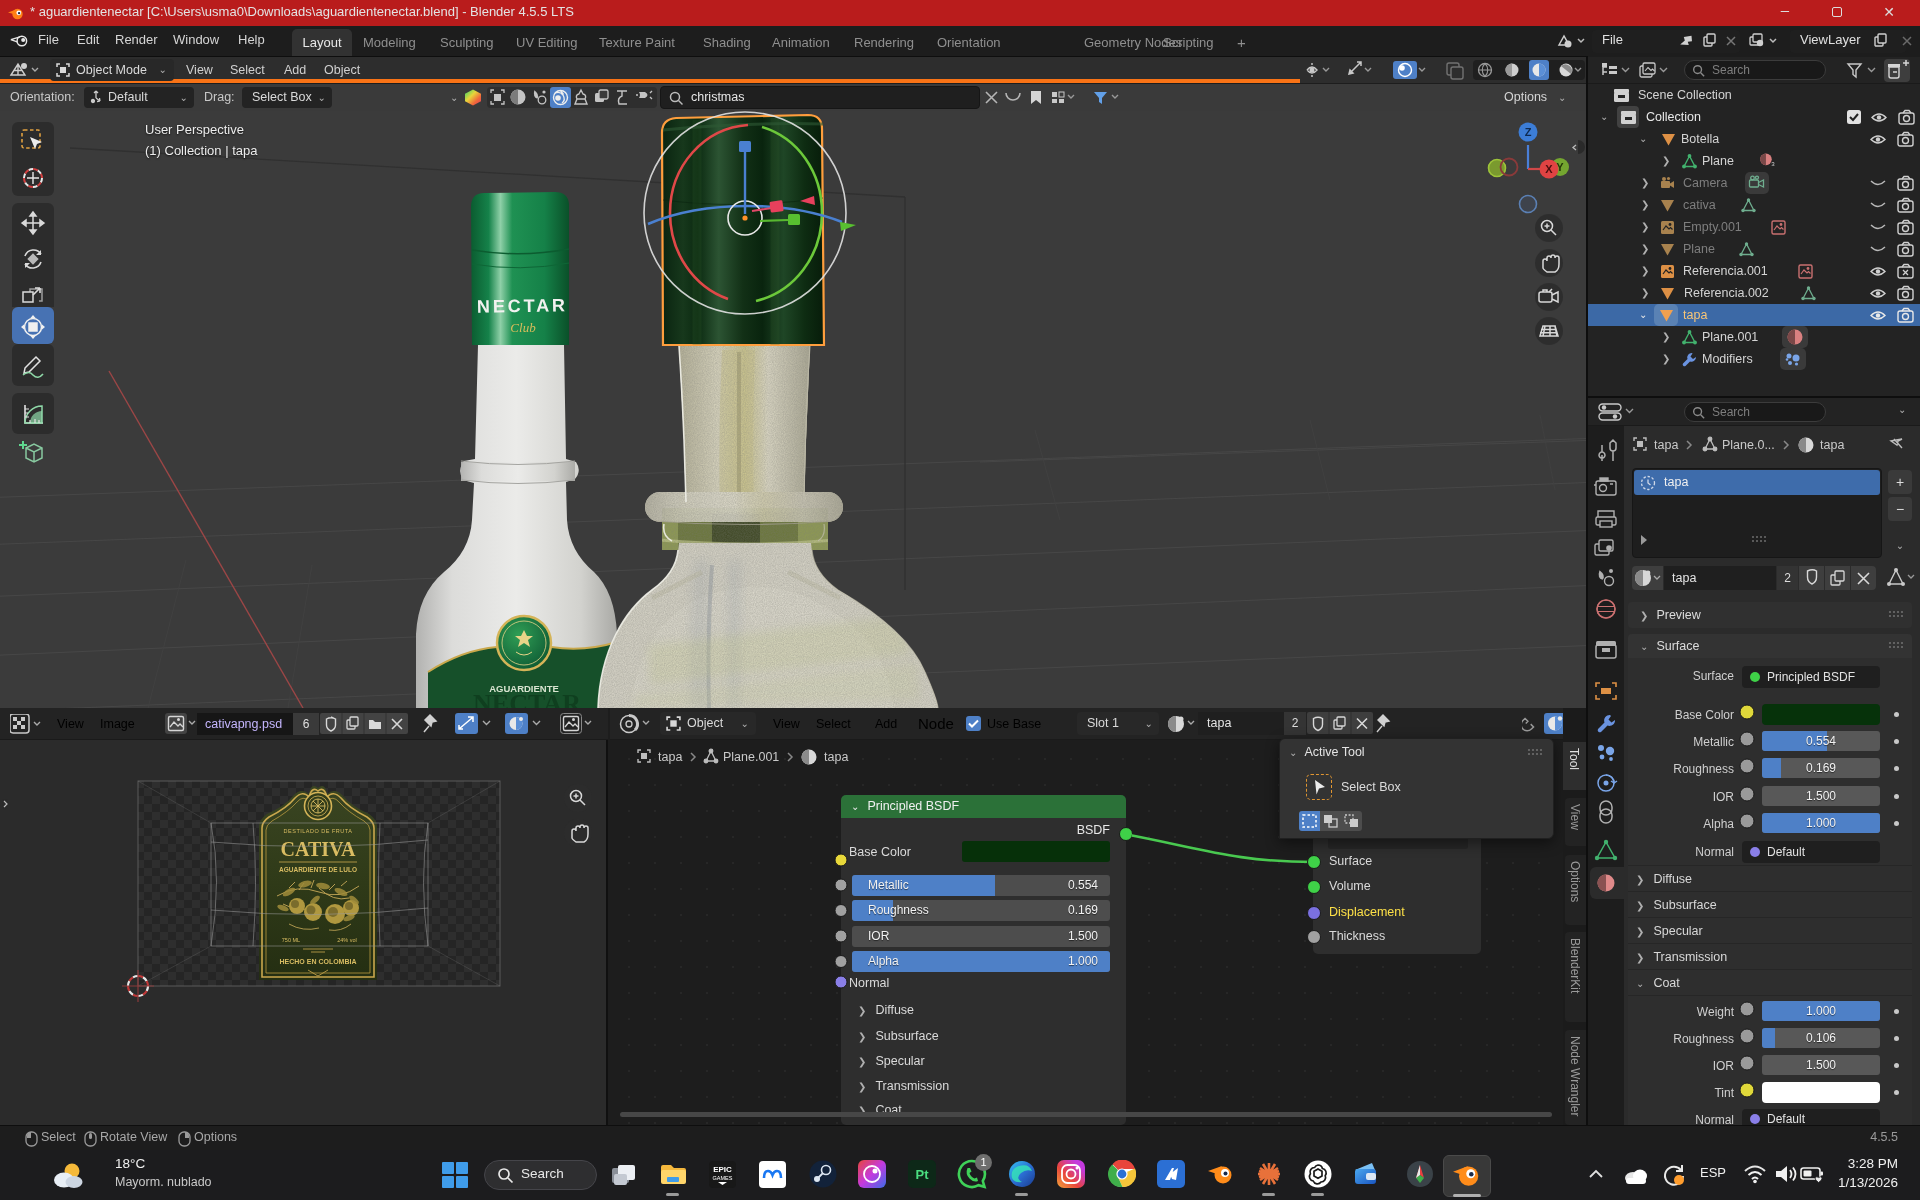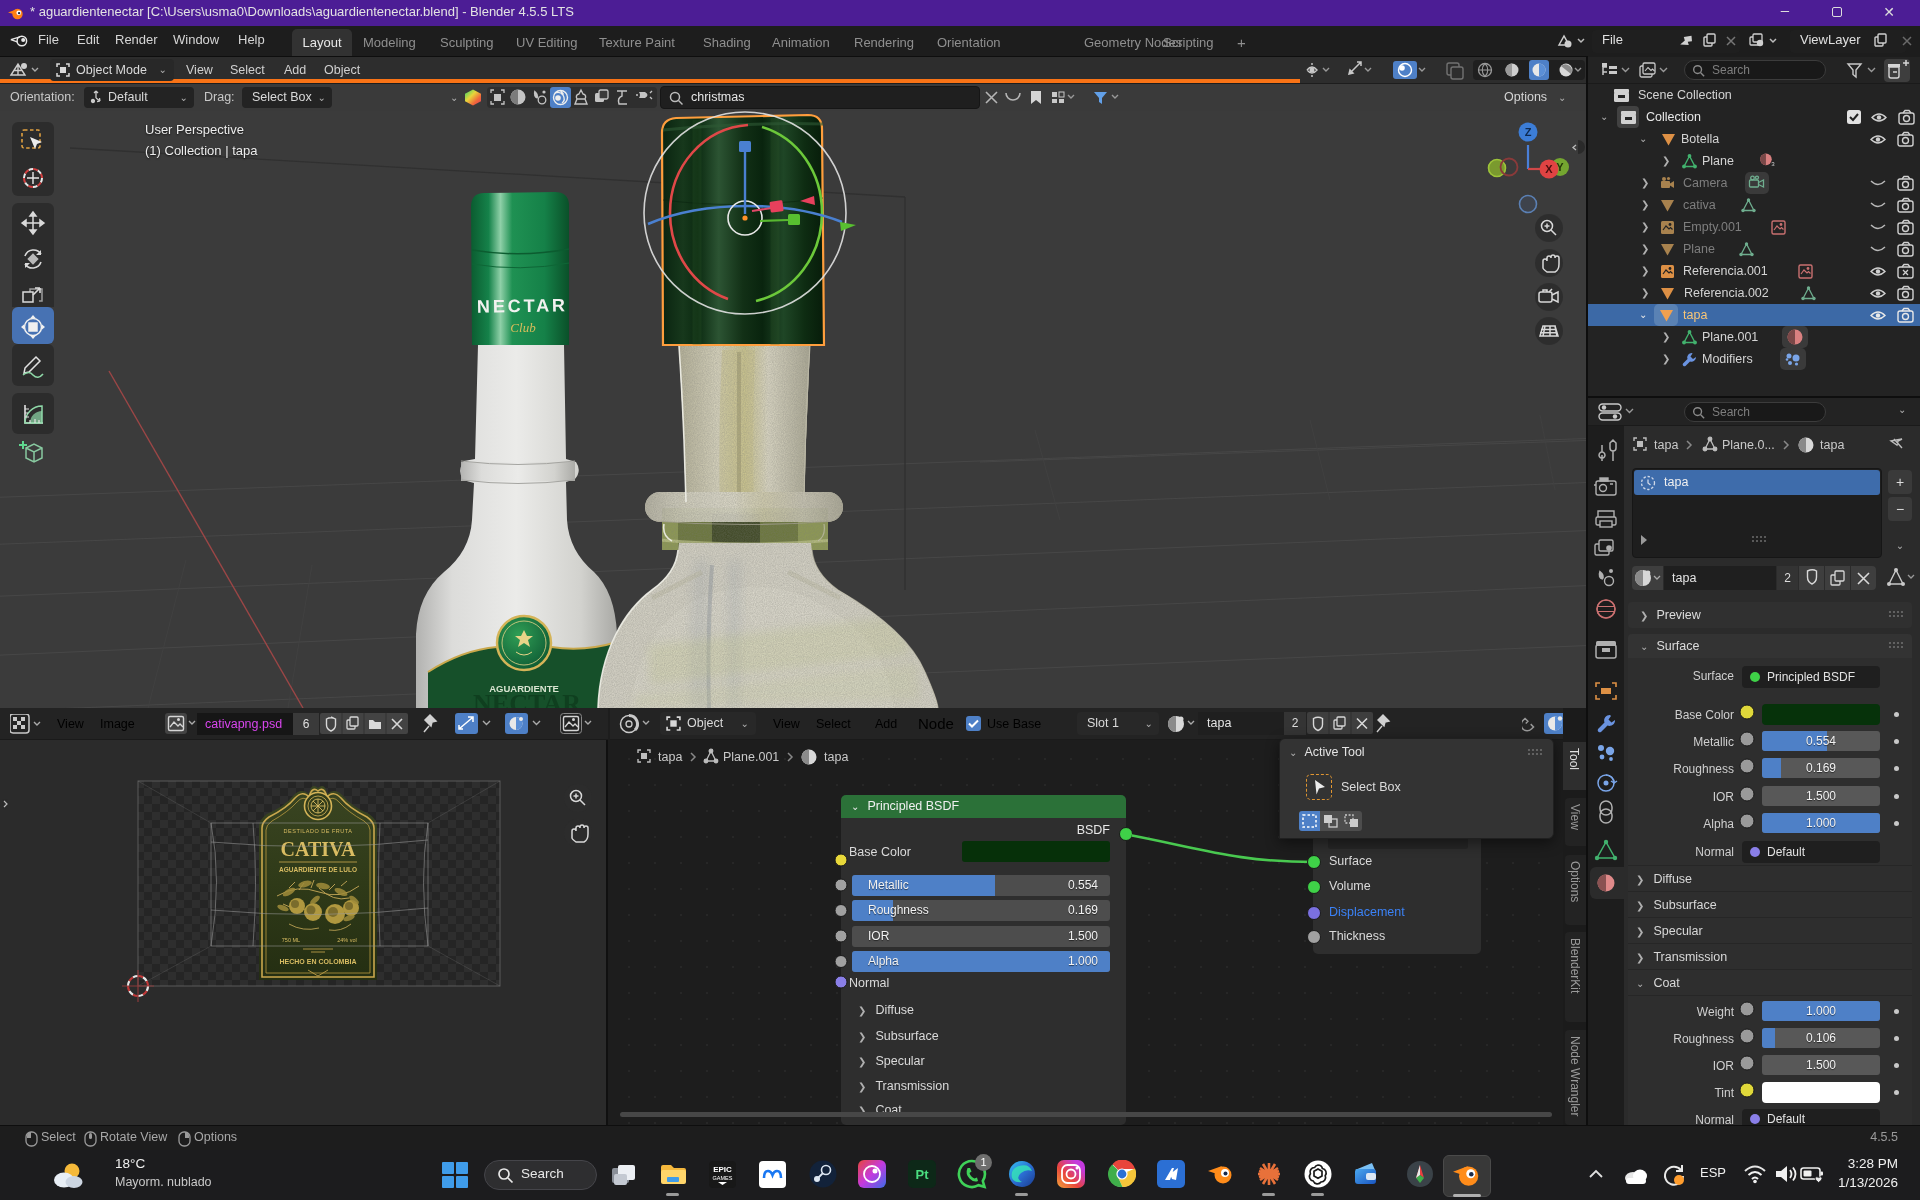--- a/index.html
+++ b/index.html
@@ -1,18 +1,18 @@
 <!DOCTYPE html>
 <html><head>
 <meta charset="utf-8">
 <style>
 *{margin:0;padding:0;box-sizing:border-box}
 html,body{width:1920px;height:1200px;overflow:hidden;background:#1d1d1d;font-family:"Liberation Sans",sans-serif;}
 .abs{position:absolute}
-#titlebar{position:absolute;left:0;top:0;width:1920px;height:26px;background:#4c1d95;color:#e3e3e3;font-size:13px}
+#titlebar{position:absolute;left:0;top:0;width:1920px;height:26px;background:#b91c1c;color:#e3e3e3;font-size:13px}
 #menubar{position:absolute;left:0;top:26px;width:1920px;height:30px;background:#1d1d1d;color:#d5d5d5;font-size:13px}
 .mtab{position:absolute;top:3px;height:27px;line-height:27px;color:#8f8f8f;font-size:13px}
 .wbtn{position:absolute;top:0;width:46px;height:26px;color:#ddd;text-align:center;line-height:24px;font-size:14px}
 #vph{position:absolute;left:0;top:57px;width:1588px;height:26px;background:#2d2d2d;color:#d0d0d0;font-size:12.5px;border-bottom:4px solid #f97316}
 #vpt{position:absolute;left:0;top:84px;width:1588px;height:27px;background:#3a3a3a;color:#cfcfcf;font-size:12.5px}
 .hitem{position:absolute;top:0;height:26px;line-height:26px}
 .titem{position:absolute;top:0;height:27px;line-height:27px}
 .dd{background:#282828;border-radius:4px;color:#dadada}
 .dd2{background:#232323;border-radius:4px;color:#dadada}
 #canvas{position:absolute;left:0;top:111px}
@@ -536,21 +536,21 @@
       </svg>
   <div class="hitem" style="left:57px;top:3px;font-size:12.5px">View</div>
   <div class="hitem" style="left:100px;top:3px;font-size:12.5px">Image</div>
   <svg class="ico" style="left:165px;top:5px" width="32" height="22" viewBox="0 0 32 22">
         <rect x="0" y="0" width="22" height="21" rx="3" fill="#434343"></rect>
         <rect x="3.5" y="3.5" width="15" height="14" rx="1.5" fill="none" stroke="#d5d5d5" stroke-width="1.4"></rect>
         <path d="M5,14 l4,-5 l4,4 l2,-2 l3,3" stroke="#d5d5d5" stroke-width="1.3" fill="none"></path>
         <circle cx="13.5" cy="6.5" r="1.5" fill="#d5d5d5"></circle>
         <path d="M24,8 l3,3 l3,-3" stroke="#aaa" stroke-width="1.4" fill="none"></path>
       </svg>
-  <div class="abs" style="left:197px;top:5px;width:96px;height:22px;background:#161616;border-radius:0;color:#d946ef;font-size:12.5px;line-height:22px;padding-left:8px">cativapng.psd</div>
+  <div class="abs" style="left:197px;top:5px;width:96px;height:22px;background:#161616;border-radius:0;color:#c4b5fd;font-size:12.5px;line-height:22px;padding-left:8px">cativapng.psd</div>
   <div class="abs" style="left:293px;top:5px;width:26px;height:22px;background:#3a3a3a;color:#e0e0e0;font-size:12px;text-align:center;line-height:22px">6</div>
   <svg class="ico" style="left:320px;top:5px" width="90px" height="22" viewBox="0 0 90 22">
         <rect x="0" y="0" width="88" height="21" rx="2" fill="#434343"></rect>
         <path d="M22,0 v21 M44,0 v21 M66,0 v21" stroke="#333" stroke-width="1"></path>
         <path d="M11,4 q4,2 0,0 m-4.5,2 q4.5,-2.5 9,0 v6 q0,4 -4.5,6 q-4.5,-2 -4.5,-6 Z" fill="none" stroke="#d8d8d8" stroke-width="1.4"></path>
         <g transform="translate(22,0)">
           <rect x="5" y="7" width="8" height="9" rx="1" fill="none" stroke="#d8d8d8" stroke-width="1.3"></rect>
           <rect x="8" y="4" width="8" height="9" rx="1" fill="#434343" stroke="#d8d8d8" stroke-width="1.3"></rect>
         </g>
         <g transform="translate(44,0)">
@@ -806,21 +806,21 @@
   <circle cx="9" cy="138.5" r="6" fill="#a1a1a1" stroke="#1a1a1a" stroke-width="1"></circle>
  </svg>
  <svg class="abs" style="left:222px;top:265px" width="20" height="20" viewBox="0 0 20 20">
       <circle cx="9" cy="9" r="6" fill="#8a7fe8" stroke="#1a1a1a" stroke-width="1"></circle>
     </svg>
 
  <div class="abs" style="left:703px;top:119px;width:168px;height:127px;background:#2f2f2fee;border-radius:0 0 5px 5px">
   <div class="abs" style="left:15px;top:8px;width:140px;height:14px;background:#262626;border-radius:0 0 3px 3px"></div>
   <div class="abs" style="left:16px;top:27px;color:#dadada;font-size:12.5px">Surface</div>
   <div class="abs" style="left:16px;top:52px;color:#dadada;font-size:12.5px">Volume</div>
-  <div class="abs" style="left:16px;top:78px;color:#3b82f6;font-size:12.5px">Displacement</div>
+  <div class="abs" style="left:16px;top:78px;color:#fde047;font-size:12.5px">Displacement</div>
   <div class="abs" style="left:16px;top:102px;color:#dadada;font-size:12.5px">Thickness</div>
  </div>
  <svg class="abs" style="left:694px;top:145px" width="20" height="120" viewBox="0 0 20 120">
       <circle cx="10" cy="9" r="6.5" fill="#3fd148" stroke="#1a1a1a"></circle>
       <circle cx="10" cy="34" r="6.5" fill="#3fd148" stroke="#1a1a1a"></circle>
       <circle cx="10" cy="60" r="6.5" fill="#7a70e0" stroke="#1a1a1a"></circle>
       <circle cx="10" cy="84" r="6.5" fill="#a1a1a1" stroke="#1a1a1a"></circle>
     </svg>
 
  <div class="abs" style="left:669px;top:30px;width:275px;height:101px;background:#333333;border:1px solid #202020;border-radius:6px 6px 6px 0;box-shadow:0 4px 14px #0007">

